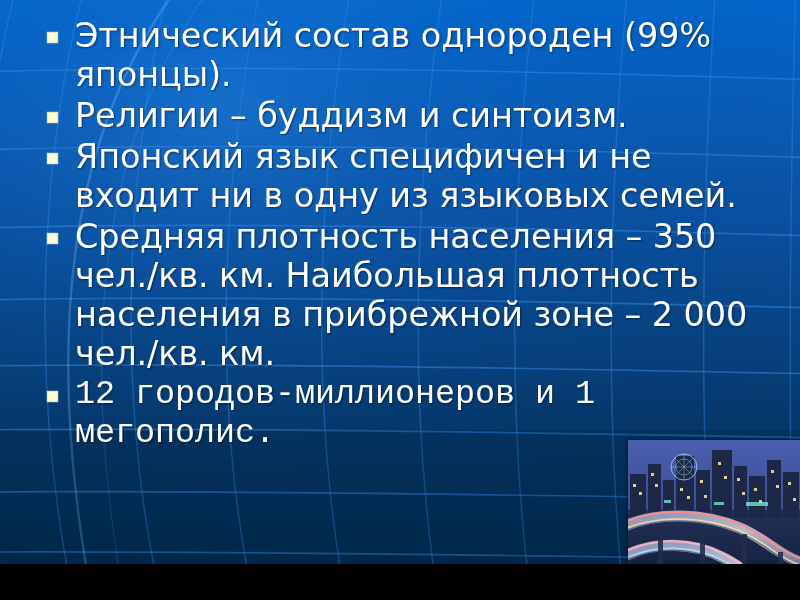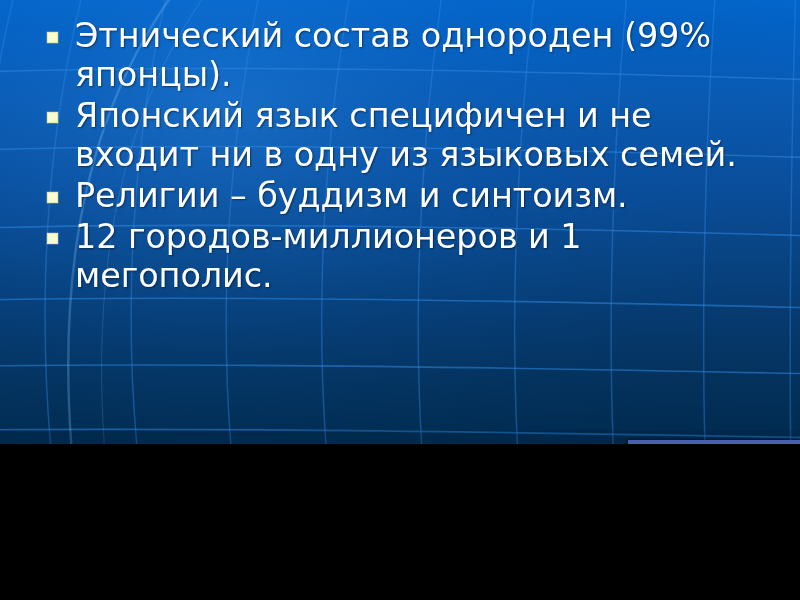--- a/index.html
+++ b/index.html
@@ -3,21 +3,21 @@
 <meta charset="utf-8">
 <style>
   html, body {
     margin: 0;
     padding: 0;
     background: #000;
   }
   #slide {
     position: relative;
     width: 800px;
-    height: 444px;
+    height: 564px;
     overflow: hidden;
     font-family: "DejaVu Sans", "Liberation Sans", sans-serif;
     
     background: linear-gradient(to bottom,
         #0468cf 0%,
         #0363c8 6%,
         #0a5cb6 22%,
         #0a4f9e 42%,
         #084484 58%,
         #063a6f 72%,
@@ -62,21 +62,21 @@
     position: absolute;
     left: 47px;
     top: 16px;
     width: 11px;
     height: 11px;
     background: #fbfbd0;
     border: 1px solid #e9e9b8;
     box-sizing: border-box;
     box-shadow: 0 0 0 0.5px rgba(255,255,255,0.35);
   }
-  li.bullet.narrow { padding-right: 89px; }
+  li.bullet.narrow { padding-right: 89px; font-family: Liberation Mono, monospace; }
 
   
   .photo {
     position: absolute;
     left: 628px;
     top: 440px;
     width: 172px;
     height: 160px;
     overflow: hidden;
     box-shadow: -1px -1px 3px rgba(0,0,0,0.4);
@@ -139,25 +139,29 @@
   </div>
 
   <div class="content">
     <ul class="bullets">
       <li class="bullet">
         <span class="marker"></span>
         <span>Этнический состав однороден (99% японцы).</span>
       </li>
       <li class="bullet">
         <span class="marker"></span>
+        <span>Религии – буддизм и синтоизм.</span>
+      </li>
+      <li class="bullet">
+        <span class="marker"></span>
         <span>Японский язык специфичен и не входит ни в одну из языковых семей.</span>
       </li>
       <li class="bullet">
         <span class="marker"></span>
-        <span>Религии – буддизм и синтоизм.</span>
+        <span>Средняя плотность населения – 350 чел./кв. км. Наибольшая плотность населения в прибрежной зоне – 2 000 чел./кв. км.</span>
       </li>
       <li class="bullet narrow">
         <span class="marker"></span>
         <span>12 городов-миллионеров и 1 мегополис.</span>
       </li>
     </ul>
   </div>
 
   <div class="photo">
     <svg viewBox="0 0 172 160" xmlns="http://www.w3.org/2000/svg" aria-hidden="true">

